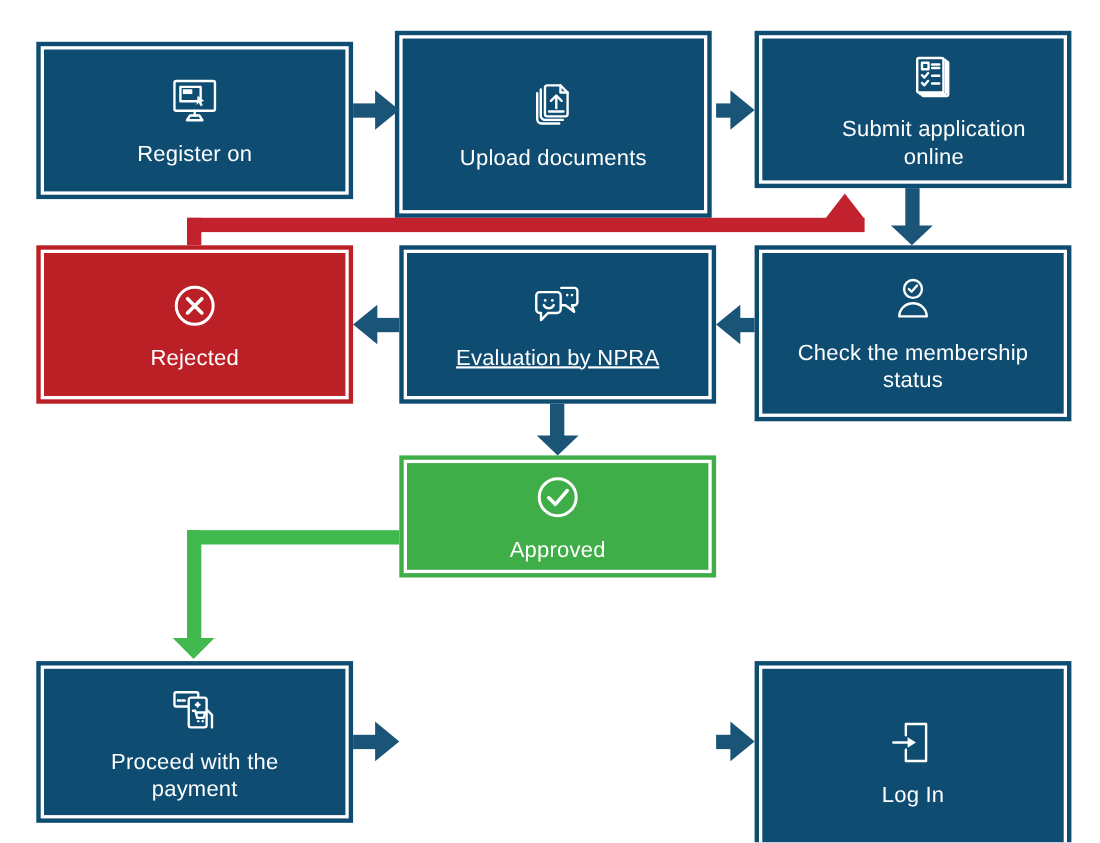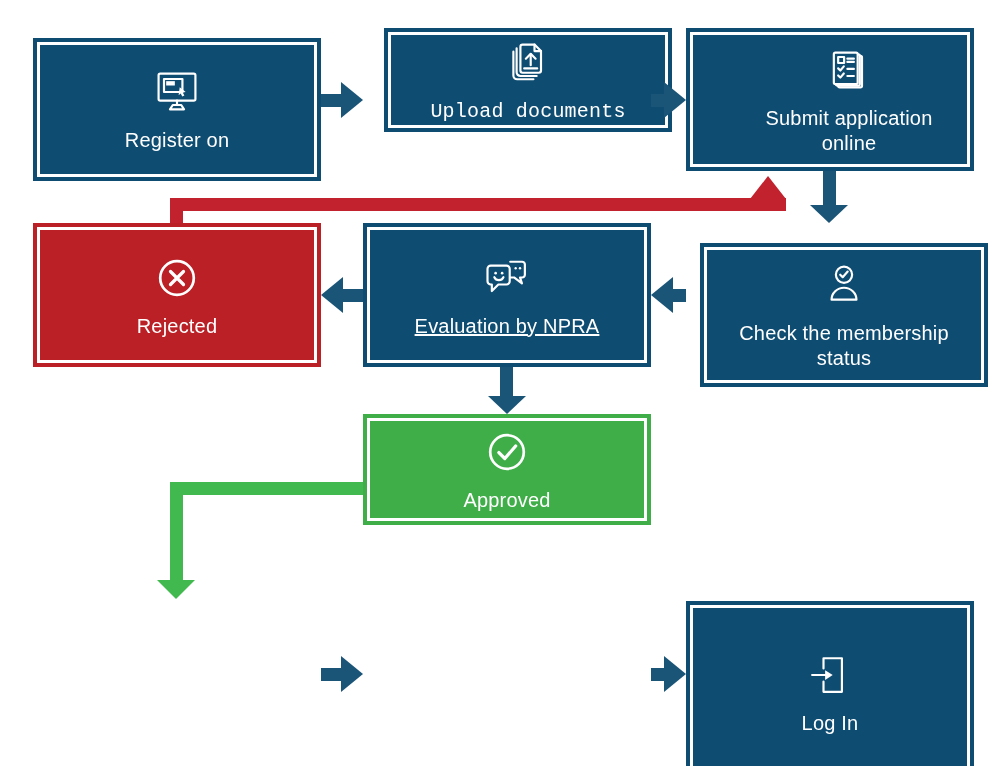--- a/index.html
+++ b/index.html
@@ -45,21 +45,21 @@
       <rect x="7" y="7" width="34" height="25" rx="1.5"></rect>
       <rect x="12" y="12" width="17" height="12"></rect>
       <rect x="14" y="14" width="8" height="4" fill="#fff" stroke="none"></rect>
       <path d="M26.5 19.5 l5.5 4.4 -2.7 .5 1.5 2.8 -1.9 1 -1.5 -2.8 -1.9 1.7 z" fill="#fff" stroke="none"></path>
       <path d="M24 32 v4"></path>
       <path d="M17.5 40 h13 l-2.6 -4 h-7.8 z"></path>
     </svg>
     <div class="label">Register on</div>
   </div>
 
-  <div class="node node-blue" style="left:384px;top:28px;height:104px;font-family:Liberation Mono, monospace;">
+  <div class="node node-blue" style="left:359px;top:28px;height:170px;">
     <svg class="icon" width="52" height="52" viewBox="0 0 48 48" fill="none" stroke="#fff" stroke-width="2" stroke-linecap="round" stroke-linejoin="round">
       <path d="M10.5 13.5 v22 a3.5 3.5 0 0 0 3.5 3.5 h15"></path>
       <path d="M13.5 10.5 v22 a3.5 3.5 0 0 0 3.5 3.5 h15"></path>
       <path d="M17 9 a2 2 0 0 1 2 -2 h11 l6 6 v18 a2 2 0 0 1 -2 2 h-15 a2 2 0 0 1 -2 -2 z" fill="#0E4C72"></path>
       <path d="M30 7 v6 h6"></path>
       <path d="M26.5 26 V16"></path>
       <path d="M22 20 l4.5 -4.5 4.5 4.5"></path>
       <path d="M20.5 29 h12"></path>
     </svg>
     <div class="label">Upload documents</div>
@@ -95,37 +95,51 @@
       <circle cx="32" cy="15" r="1.1" fill="#fff" stroke="none"></circle>
       <circle cx="36" cy="15" r="1.1" fill="#fff" stroke="none"></circle>
       <path d="M9 12.5 h14.5 a3 3 0 0 1 3 3 v11.5 a3 3 0 0 1 -3 3 h-7.5 l-6 6 v-6 h-1 a3 3 0 0 1 -3 -3 v-11.5 a3 3 0 0 1 3 -3 z" fill="#0E4C72"></path>
       <circle cx="13.5" cy="19.5" r="1.2" fill="#fff" stroke="none"></circle>
       <circle cx="19.5" cy="19.5" r="1.2" fill="#fff" stroke="none"></circle>
       <path d="M12.3 23.3 a4.6 4.6 0 0 0 8.4 0"></path>
     </svg>
     <div class="label">Evaluation by NPRA</div>
   </div>
 
-  <div class="node node-blue" style="left:700px;top:223px;height:144px;margin-top:20px;">
+  <div class="node node-blue" style="left:686px;top:223px;height:160px;">
     <svg class="icon" width="52" height="52" viewBox="0 0 48 48" fill="none" stroke="#fff" stroke-width="2" stroke-linecap="round" stroke-linejoin="round">
       <circle cx="24" cy="14.5" r="7.5"></circle>
       <path d="M20.5 14.5 l2.3 2.3 4.6 -5.2"></path>
       <path d="M12.5 37.5 a11.5 11 0 0 1 23 0 z"></path>
     </svg>
     <div class="label">Check the membership status</div>
   </div>
 
   <div class="node node-green" style="left:363px;top:414px;height:111px;">
     <svg class="icon" width="52" height="52" viewBox="0 0 48 48" fill="none" stroke="#fff" stroke-linecap="round" stroke-linejoin="round">
       <circle cx="24" cy="24" r="15.5" stroke-width="2.5"></circle>
       <path d="M16.5 24.5 l5.5 5.5 10 -11.5" stroke-width="3"></path>
     </svg>
     <div class="label">Approved</div>
   </div>
 
+  <div class="node node-blue" style="left:33px;top:601px;height:147px;">
+    <svg class="icon" width="52" height="52" viewBox="0 0 48 48" fill="none" stroke="#fff" stroke-width="2" stroke-linecap="round" stroke-linejoin="round">
+      <rect x="7" y="9.5" width="20" height="12" rx="1.5"></rect>
+      <path d="M10 16.5 h7" stroke-dasharray="2 1.7"></path>
+      <circle cx="23" cy="16.5" r="1.7"></circle>
+      <rect x="19" y="14" width="15" height="25" rx="2" fill="#0E4C72"></rect>
+      <path d="M26.5 18.5 v3 M25 20 h3"></path>
+      <path d="M22.5 25 h2 l1.6 6 h5.4 l1.5 -4.5 h-8"></path>
+      <circle cx="27" cy="33.8" r="1" fill="#fff" stroke="none"></circle>
+      <circle cx="30.7" cy="33.8" r="1" fill="#fff" stroke="none"></circle>
+      <path d="M34 24 l4.5 4.5 v10.5"></path>
+    </svg>
+    <div class="label">Proceed with the payment</div>
+  </div>
 
 
   <div class="node node-blue" style="left:686px;top:601px;height:183px;">
     <svg class="icon" width="52" height="52" viewBox="0 0 48 48" fill="none" stroke="#fff" stroke-width="2" stroke-linecap="round" stroke-linejoin="round">
       <path d="M18 18 V8.5 H35 V39.5 H18 V30"></path>
       <path d="M7.5 24 H20"></path>
       <path d="M19.5 19.5 L26.5 24 l-7 4.5 z" fill="#fff" stroke="none"></path>
     </svg>
     <div class="label">Log In</div>
   </div>

